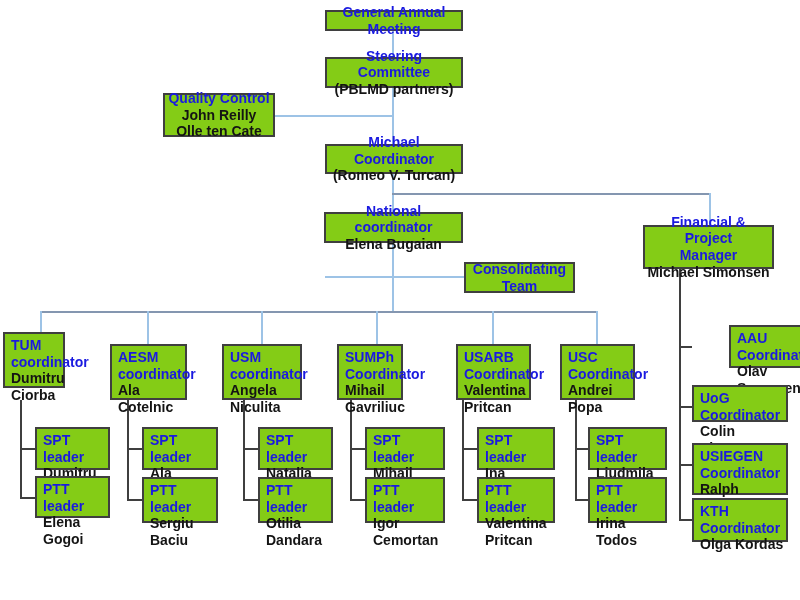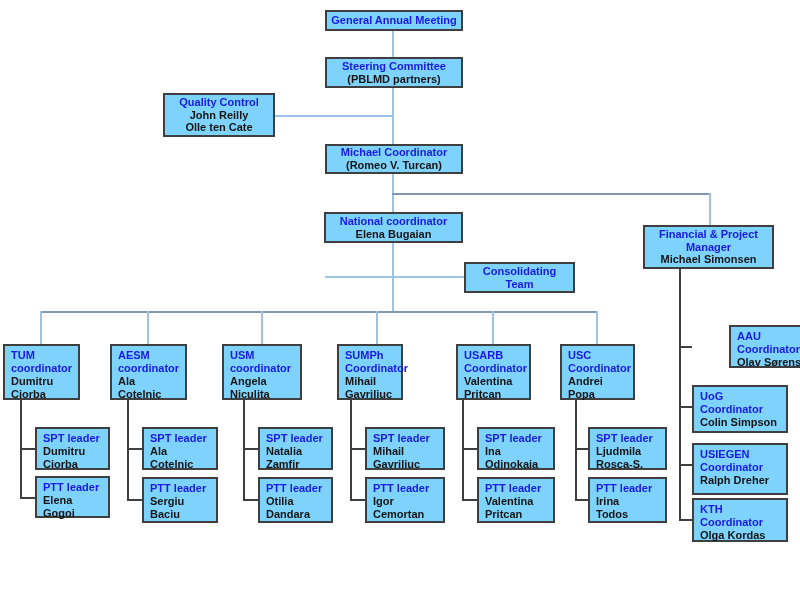--- a/index.html
+++ b/index.html
@@ -1,19 +1,19 @@
 <!DOCTYPE html>
 <html><head>
 <meta charset="utf-8">
 <style>
   html,body{margin:0;padding:0;background:#ffffff;}
   #canvas{position:relative;width:800px;height:600px;background:#ffffff;overflow:hidden;
           font-family:"Liberation Sans", sans-serif;}
-  .node{position:absolute;background:#7dd3fc;border:2px solid #3f3f3f;box-sizing:border-box;
-        font-weight:bold;font-size:11px;line-height:1.18;}
+  .node{position:absolute;background:#84cc16;border:2px solid #3f3f3f;box-sizing:border-box;
+        font-weight:bold;font-size:14px;line-height:1.18;}
   .center{display:flex;flex-direction:column;justify-content:center;text-align:center;padding:0 2px;}
   .leftal{padding:3px 2px 0 6px;text-align:left;}
   .t-blue{color:#1a1ae0;white-space:pre-line;}
   .t-black{color:#141414;white-space:pre-line;}
   .hline{position:absolute;height:2px;}
   .vline{position:absolute;width:2px;}
   .line-blue{background:#9dc3e6;}
   .line-gray{background:#8496b0;}
   .line-dark{background:#3f3f3f;}
   .hline.line-dark{height:1.5px;}
@@ -96,21 +96,21 @@
     <div class="t-blue">Consolidating
 Team</div>
   </div>
 
   <div class="node center" style="left:643px;top:225px;width:131px;height:44px">
     <div class="t-blue">Financial &amp; Project
 Manager</div>
     <div class="t-black">Michael Simonsen</div>
   </div>
 
-  <div class="node leftal" style="left:3px;top:344px;width:77px;height:56px">
+  <div class="node leftal" style="left:3px;top:332px;width:62px;height:56px">
     <div class="t-blue">TUM
 coordinator</div>
     <div class="t-black">Dumitru
 Ciorba</div>
   </div>
   <div class="node leftal" style="left:110px;top:344px;width:77px;height:56px">
     <div class="t-blue">AESM
 coordinator</div>
     <div class="t-black">Ala
 Cotelnic</div>
@@ -199,21 +199,21 @@
     <div class="t-blue">PTT leader</div>
     <div class="t-black">Irina
 Todos</div>
   </div>
 
   <div class="node leftal" style="left:729px;top:325px;width:96px;height:43px">
     <div class="t-blue">AAU
 Coordinator</div>
     <div class="t-black">Olav Sørensen</div>
   </div>
-  <div class="node leftal" style="left:692px;top:385px;width:96px;height:48px">
+  <div class="node leftal" style="left:692px;top:385px;width:96px;height:37px">
     <div class="t-blue">UoG
 Coordinator</div>
     <div class="t-black">Colin Simpson</div>
   </div>
   <div class="node leftal" style="left:692px;top:443px;width:96px;height:52px">
     <div class="t-blue">USIEGEN
 Coordinator</div>
     <div class="t-black">Ralph Dreher</div>
   </div>
   <div class="node leftal" style="left:692px;top:498px;width:96px;height:44px">

